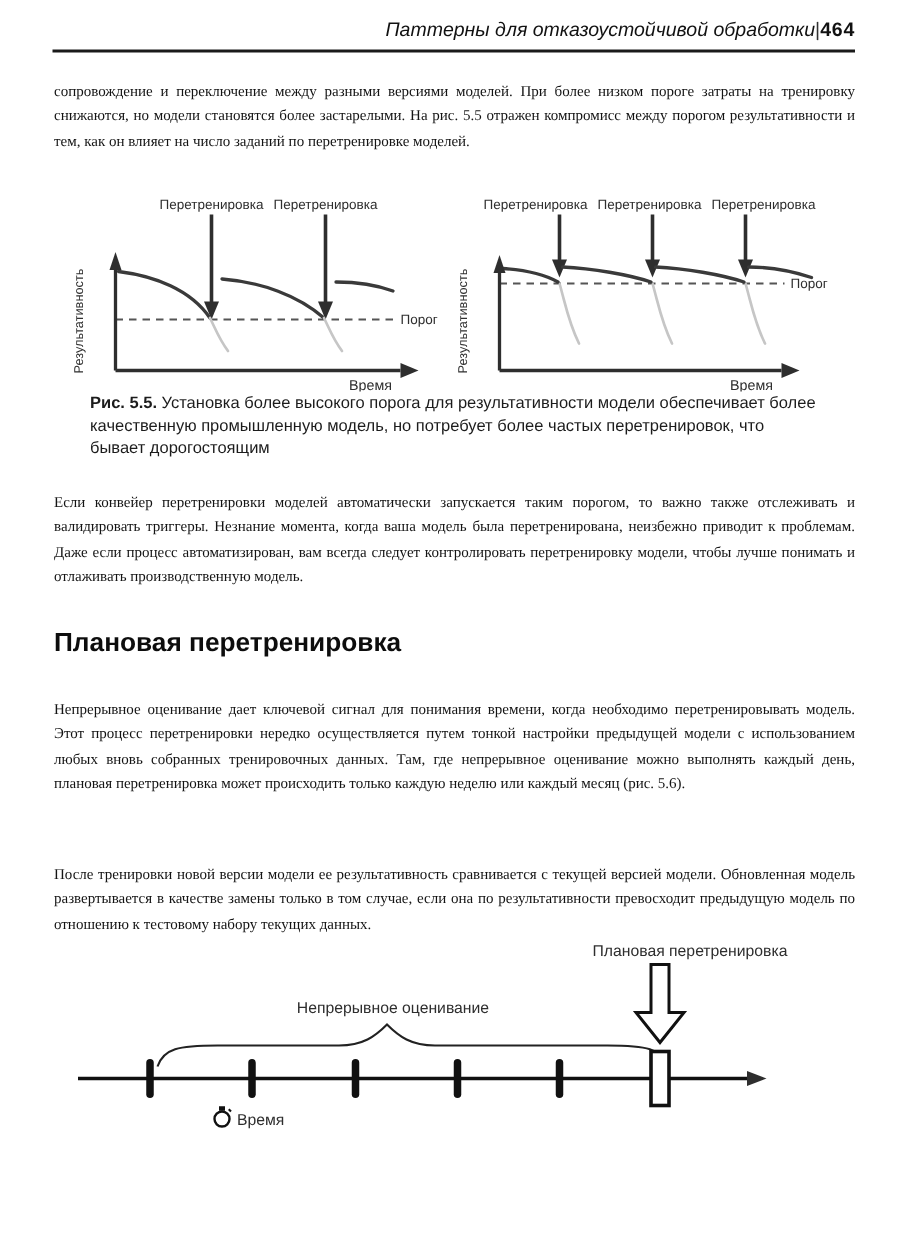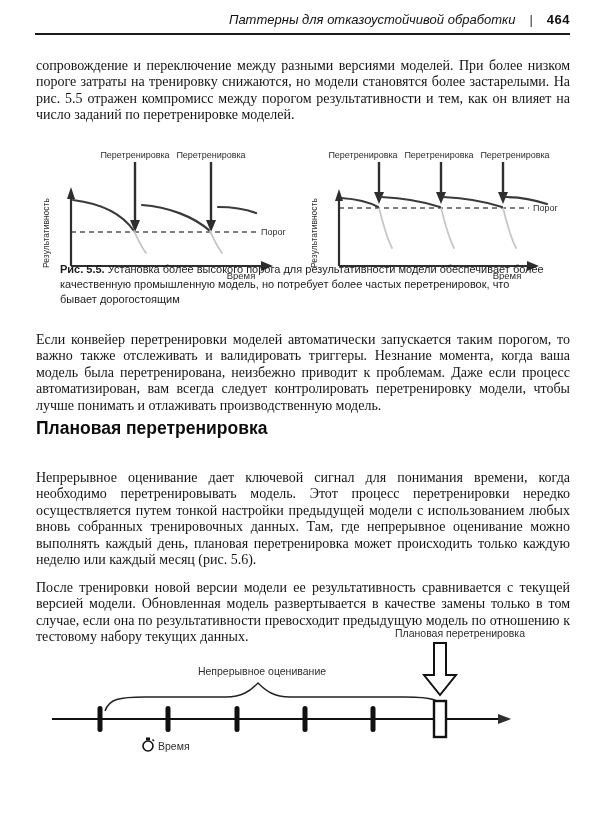--- a/index.html
+++ b/index.html
@@ -4,42 +4,42 @@
 <style>
   html,body{margin:0;padding:0;background:#e8e8e8;}
   #page{
     position:relative;width:600px;height:828px;background:#ffffff;
     font-family:"Liberation Serif",serif;color:#111;overflow:hidden;
     margin:0 auto;
   }
   
   .hdr{
     position:absolute;top:12px;left:35px;width:535px;
-    display:flex;justify-content:flex-end;align-items:baseline;gap:14px;
+    display:flex;justify-content:flex-end;align-items:baseline;
     font-family:"Liberation Sans",sans-serif;font-size:13px;color:#111;
   }
   .hdr .title{font-style:italic;}
   .hdr .sep{color:#333;}
   .hdr .pnum{font-weight:700;letter-spacing:.5px;}
   .hdr-rule{position:absolute;top:33px;left:35px;width:535px;height:2px;background:#1a1a1a;}
   
   .para{
     position:absolute;left:36px;width:534px;
-    font-size:14px;line-height:16.4px;text-align:justify;color:#141414;
+    font-size:10px;line-height:16.4px;text-align:justify;color:#141414;
   }
   
   .h2{
     position:absolute;left:36px;width:534px;
     font-family:"Liberation Sans",sans-serif;font-weight:700;
     font-size:17.5px;color:#0d0d0d;
   }
   
   .fig55{
     position:absolute;top:127px;left:35px;width:536px;height:134px;
-    display:flex;justify-content:space-between;margin-top:19px;
+    display:flex;justify-content:center;
   }
   .caption{
     position:absolute;left:60px;width:486px;text-align:left;
     font-family:"Liberation Sans",sans-serif;font-size:11px;line-height:15px;color:#1c1c1c;
   }
   .caption b{font-weight:700;}
   .fig56{position:absolute;top:625px;left:30px;width:540px;height:138px;}
   svg text{font-family:"Liberation Sans",sans-serif;fill:#2e2e2e;}
   .axis{stroke:#2e2e2e;stroke-width:2.2;fill:none;}
   .curve{stroke:#3a3a3a;stroke-width:2.2;fill:none;stroke-linecap:round;}

